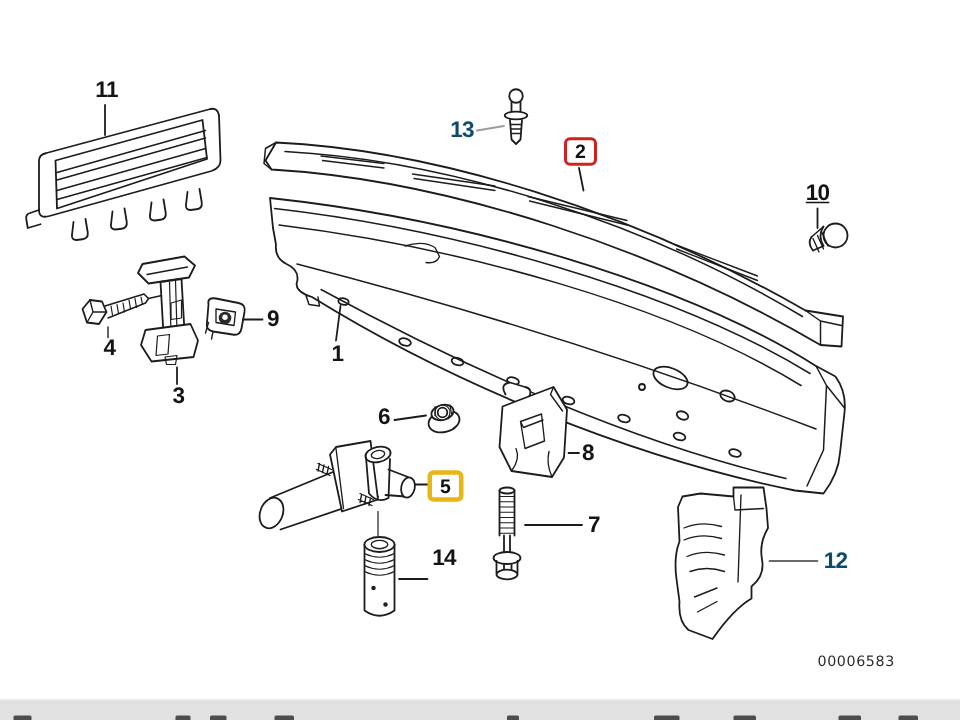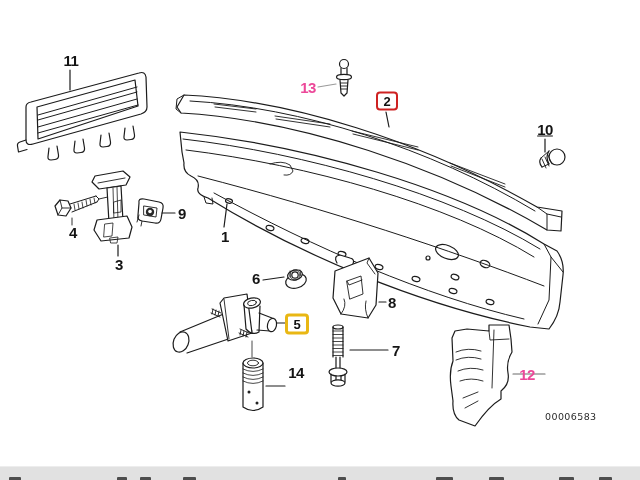--- a/index.html
+++ b/index.html
@@ -1,24 +1,24 @@
 <!DOCTYPE html>
 <html><head>
 <meta charset="utf-8">
 <style>
   html,body{margin:0;padding:0;}
   body{width:640px;height:480px;background:#fff;font-family:"Liberation Sans",sans-serif;overflow:hidden;}
   .canvas{position:relative;width:640px;height:399px;background:#ffffff;}
   svg{position:absolute;left:0;top:0;}
   .plabel{position:absolute;transform:translate(-50%,-50%);font:bold 15px "Liberation Sans",sans-serif;color:#141414;letter-spacing:-0.5px;white-space:nowrap;}
-  .plabel.dim{color:#ec4899;}
+  .plabel.dim{color:#0c4a6e;}
   .pbox{position:absolute;transform:translate(-50%,-50%);font:bold 13px "Liberation Sans",sans-serif;color:#111;background:#fff;min-width:12px;text-align:center;padding:1px 3px;border-radius:4px;line-height:13px;}
   .pbox.red{border:2px solid #ce2222;}
   .pbox.yellow{border:3px solid #e9b714;}
-  .docnum{position:absolute;left:545px;top:411px;font:9.5px "DejaVu Sans",sans-serif;color:#2b2b2b;letter-spacing:0.4px;}
+  .docnum{position:absolute;left:545px;top:436px;font:9.5px "DejaVu Sans",sans-serif;color:#2b2b2b;letter-spacing:0.4px;}
   .bottombar{position:absolute;left:0;top:466px;width:640px;height:14px;background:#e1e1e1;border-top:1px solid #ededed;}
   .bottombar .mark{position:absolute;top:10px;height:4px;background:#4d4d4d;border-radius:1px 1px 0 0;}
 </style>
 </head>
 <body>
 
 <div class="canvas">
 
   <svg width="640" height="466" viewBox="0 0 640 466" fill="none" stroke="#1c1c1c" stroke-width="1.2" stroke-linejoin="round" stroke-linecap="round">
 
@@ -189,21 +189,21 @@
   <div class="plabel" style="left:545px;top:129px;text-decoration:underline;">10</div>
   <div class="plabel" style="left:73px;top:232px;">4</div>
   <div class="plabel" style="left:119px;top:264px;">3</div>
   <div class="plabel" style="left:182px;top:213px;">9</div>
   <div class="plabel" style="left:225px;top:236px;">1</div>
   <div class="plabel" style="left:256px;top:278px;">6</div>
   <div class="pbox yellow" style="left:297px;top:324px;">5</div>
   <div class="plabel" style="left:296px;top:372px;">14</div>
   <div class="plabel" style="left:396px;top:350px;">7</div>
   <div class="plabel" style="left:392px;top:302px;">8</div>
-  <div class="plabel dim" style="left:527px;top:374px;">12</div>
+  <div class="plabel dim" style="left:557px;top:374px;">12</div>
 
   <div class="docnum">00006583</div>
 
   <div class="bottombar">
     <div class="mark" style="left:9px;width:12px;"></div>
     <div class="mark" style="left:117px;width:10px;"></div>
     <div class="mark" style="left:140px;width:11px;"></div>
     <div class="mark" style="left:183px;width:13px;"></div>
     <div class="mark" style="left:338px;width:8px;"></div>
     <div class="mark" style="left:436px;width:17px;"></div>

